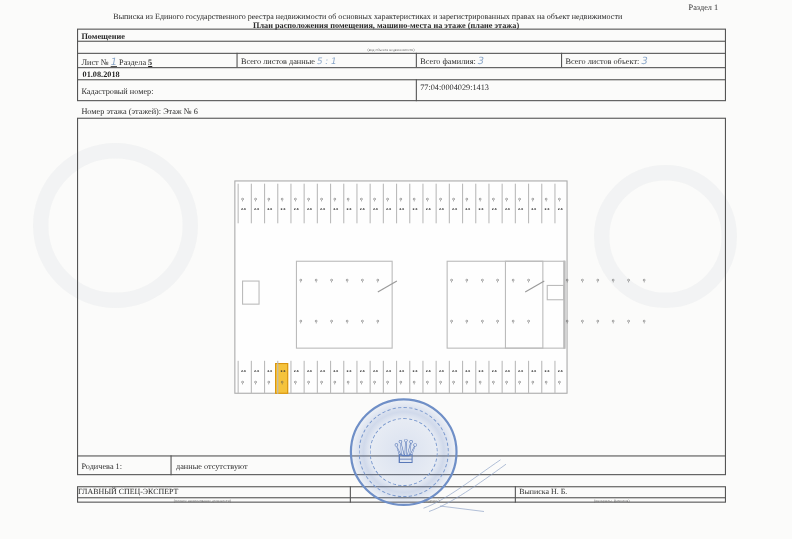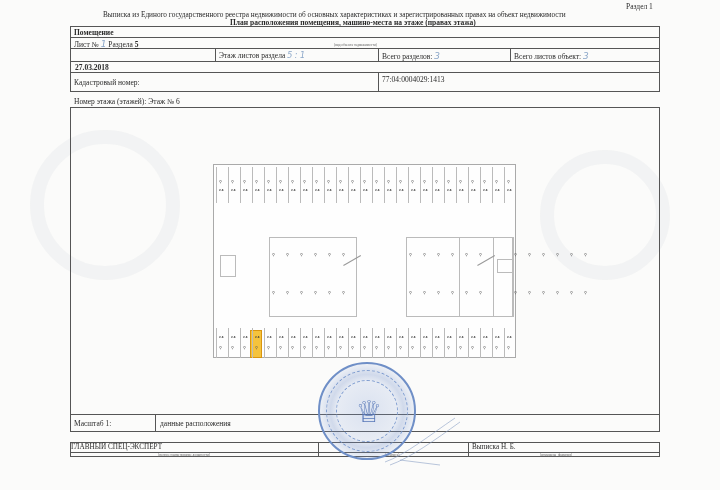--- a/index.html
+++ b/index.html
@@ -31,64 +31,64 @@
   #stamp .eagle { position: absolute; left: 33px; top: 28px; width: 32px; height: 40px; color: #5878b8; font-size: 30px; text-align: center; line-height: 40px; }
 </style>
 </head>
 <body>
 
 <div class="wm" style="left:30px;top:130px;width:150px;height:150px;"></div>
 <div class="wm" style="left:540px;top:150px;width:130px;height:130px;"></div>
 
 <div class="abs txt" style="left:626px;top:2px;">Раздел 1</div>
 <div class="abs txt" style="left:103px;top:10px;font-size:7.3px;">Выписка из Единого государственного реестра недвижимости об основных характеристиках и зарегистрированных правах на объект недвижимости</div>
-<div class="abs txt bold" style="left:230px;top:18px;font-size:7.5px;">План расположения помещения, машино-места на этаже (правах этажа)</div>
+<div class="abs txt bold" style="left:230px;top:18px;font-size:7.5px;">План расположения помещения, машино-места на этаже (плане этажа)</div>
 
 <div class="box" style="left:70px;top:26px;width:590px;height:66px;"></div>
 <div class="line" style="left:70px;top:37px;width:590px;height:0.8px;"></div>
 <div class="line" style="left:70px;top:48px;width:590px;height:0.8px;"></div>
 <div class="line" style="left:70px;top:61px;width:590px;height:0.8px;"></div>
 <div class="line" style="left:70px;top:72px;width:590px;height:0.8px;"></div>
 <div class="line" style="left:215px;top:48px;width:0.8px;height:13px;"></div>
 <div class="line" style="left:378px;top:48px;width:0.8px;height:13px;"></div>
 <div class="line" style="left:510px;top:48px;width:0.8px;height:13px;"></div>
 <div class="line" style="left:378px;top:72px;width:0.8px;height:20px;"></div>
 
 <div class="abs txt bold" style="left:74px;top:28px;">Помещение</div>
 <div class="abs small" style="left:334px;top:43px;">(вид объекта недвижимости)</div>
 
-<div class="abs txt" style="left:74px;top:39px;">
+<div class="abs txt" style="left:74px;top:52px;">
   <span>Лист №</span>
   <span class="hw" style="text-decoration:underline;text-decoration-color:#555;">1</span>
   <span>Раздела</span>
   <span class="bold" style="text-decoration:underline;">5</span>
 </div>
 <div class="abs txt" style="left:219px;top:51px;">
-  <span>Этаж листов раздела</span>
+  <span>Всего листов данные</span>
   <span class="hw" style="font-size:8px;">5 : 1</span>
 </div>
 <div class="abs txt" style="left:382px;top:51px;">
-  <span>Всего разделов:</span>
+  <span>Всего фамилия:</span>
   <span class="hw">3</span>
 </div>
 <div class="abs txt" style="left:514px;top:51px;">
   <span>Всего листов объект:</span>
   <span class="hw">3</span>
 </div>
-<div class="abs txt bold" style="left:75px;top:63px;">27.03.2018</div>
+<div class="abs txt bold" style="left:75px;top:63px;">01.08.2018</div>
 <div class="abs txt" style="left:74px;top:78px;">Кадастровый номер:</div>
 <div class="abs txt" style="left:382px;top:75px;">77:04:0004029:1413</div>
 
 <div class="abs txt" style="left:74px;top:97px;">Номер этажа (этажей): Этаж № 6</div>
 
 <div class="box" style="left:70px;top:107px;width:590px;height:325px;"></div>
 <div class="line" style="left:70px;top:414px;width:590px;height:0.8px;"></div>
 <div class="line" style="left:155px;top:414px;width:0.8px;height:18px;"></div>
-<div class="abs txt" style="left:74px;top:419px;">Масштаб 1:</div>
-<div class="abs txt" style="left:160px;top:419px;">данные расположения</div>
+<div class="abs txt" style="left:74px;top:419px;">Родичева 1:</div>
+<div class="abs txt" style="left:160px;top:419px;">данные отсутствуют</div>
 
 <div class="abs" id="plan">
   <div id="stalls-top"></div>
   <div id="stalls-bottom"></div>
   <div class="inner" style="left:55px;top:72px;width:88px;height:80px;"></div>
   <div class="inner" style="left:192px;top:72px;width:88px;height:80px;"></div>
   <div class="inner" style="left:298px;top:72px;width:0px;height:80px;"></div>
   <div class="inner" style="left:245px;top:72px;width:55px;height:80px;border-left:0.5px solid #bbb;"></div>
   <div class="inner" style="left:6px;top:90px;width:16px;height:22px;"></div>
   <div class="inner" style="left:283px;top:94px;width:16px;height:14px;"></div>

